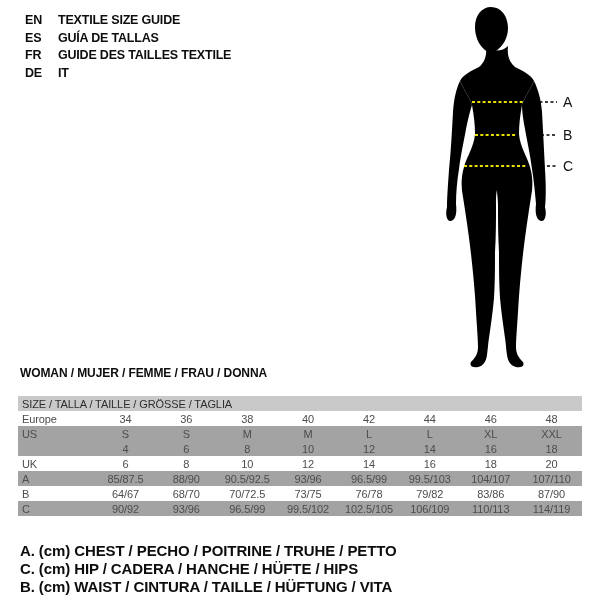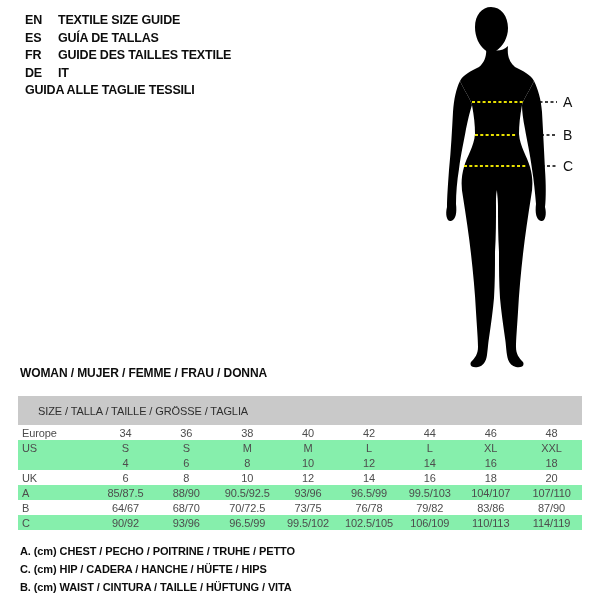--- a/index.html
+++ b/index.html
@@ -26,43 +26,42 @@
   .gender-label{left:20px;top:366px;font-size:12px;font-weight:bold;letter-spacing:-0.1px;color:#0d0d0d;}
 
   
   .table-wrap{left:18px;top:396px;width:564px;}
   table.size-table{
     border-collapse:collapse;table-layout:fixed;width:564px;
     font-size:11px;color:#4d4d4d;letter-spacing:-0.1px;
   }
   table.size-table td{height:15px;padding:0;text-align:center;vertical-align:middle;overflow:hidden;}
   table.size-table td.row-label{text-align:left;padding-left:4px;}
-  tr.shaded{background:#86efac;}
+  tr.shaded{background:#a3a3a3;}
   tr.size-header-bar td{
-    background:#c9c9c9;color:#2e2e2e;text-align:left;padding-left:20px;height:29px;
+    background:#c9c9c9;color:#2e2e2e;text-align:left;padding-left:4px;height:15px;
   }
   col.c-label{width:77px;}
   col.c-val{width:60.875px;}
 
   
-  .legend{left:20px;top:542px;font-size:11px;font-weight:bold;letter-spacing:-0.1px;color:#0d0d0d;line-height:18px;white-space:nowrap;}
+  .legend{left:20px;top:542px;font-size:15px;font-weight:bold;letter-spacing:-0.1px;color:#0d0d0d;line-height:18px;white-space:nowrap;}
 </style>
 </head>
 <body>
 
 <div class="abs lang-block">
   <span>EN</span>
   <span>TEXTILE SIZE GUIDE</span>
   <span>ES</span>
   <span>GUÍA DE TALLAS</span>
   <span>FR</span>
   <span>GUIDE DES TAILLES TEXTILE</span>
   <span>DE</span>
   <span>IT</span>
-  <span>GUIDA ALLE TAGLIE TESSILI</span>
 </div>
 
 <svg class="abs figure-svg" width="170" height="380" viewBox="0 0 170 380">
   <g fill="#000000">
 
     <path d="M 61,7 C 71,7 78,16 78,28 C 78,38 73,46 66,51 C 62,53 58,53 55,50 C 49,45 45,37 45,27 C 45,15 52,7 61,7 Z"></path>
 
     <path d="M 56,46
       C 57,55 55,62 49,67 C 41,71 33,75 30,81
       C 34,90 40,98 42,105 C 44,116 45,125 45,134

